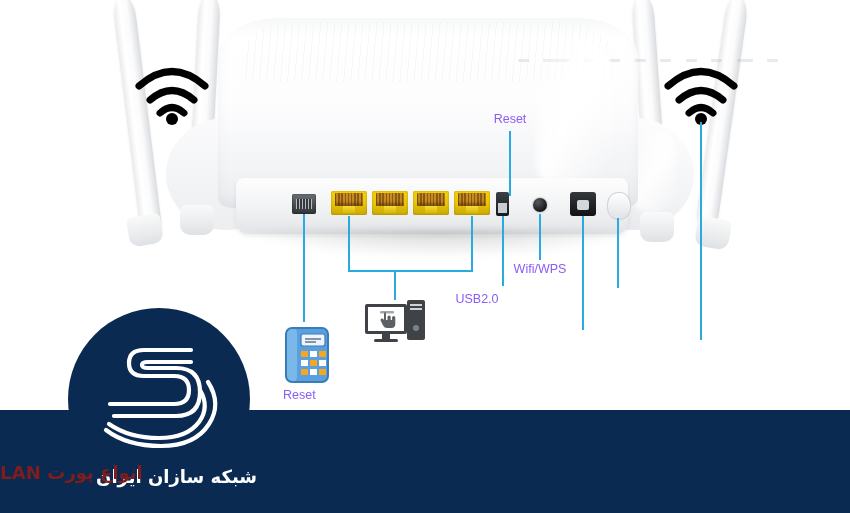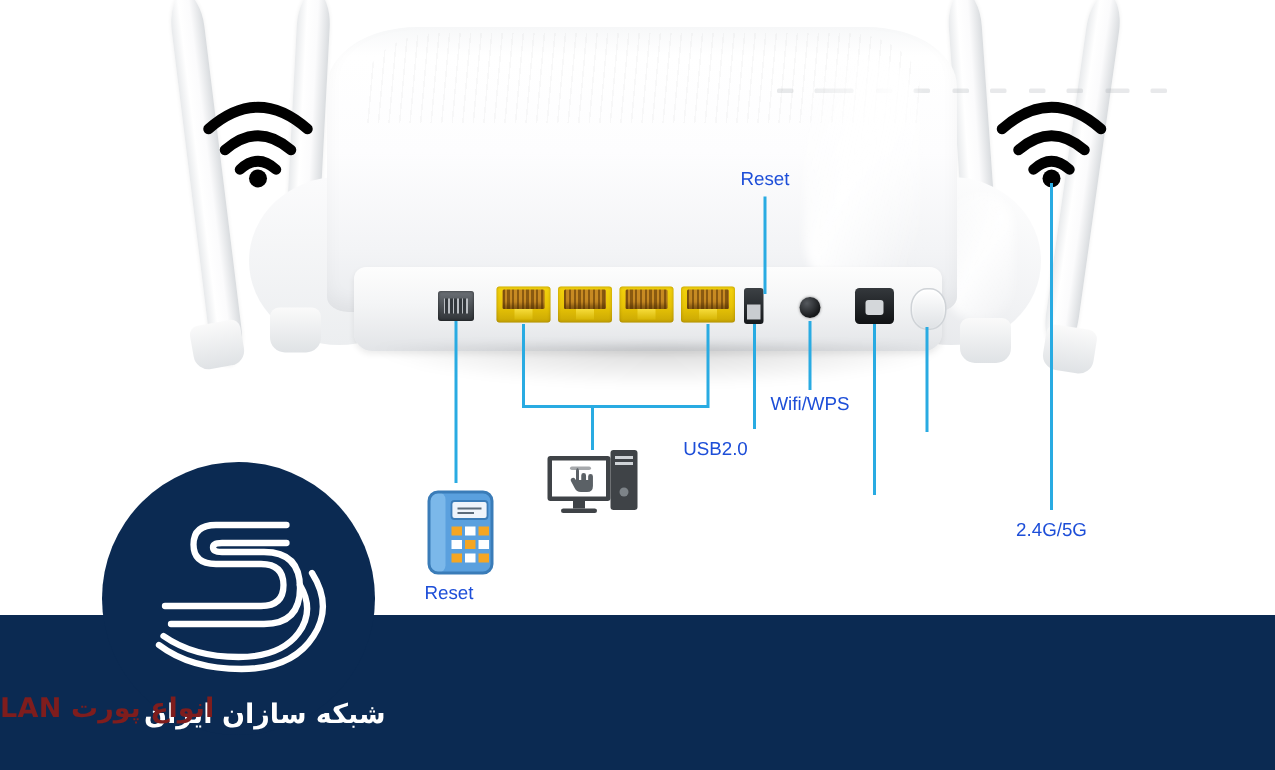--- a/index.html
+++ b/index.html
@@ -202,21 +202,21 @@
   }
 
   
   .lines { position: absolute; left:0; top:0; width:850px; height:420px; }
 
   
   .label {
     position: absolute;
     font-family: "Liberation Sans", sans-serif;
     font-size: 12.5px;
-    color: #1d4ed8;
+    color: #8b5cf6;
     white-space: nowrap;
     line-height: 1.18;
   }
   .label.center { text-align: center; }
 
   
   .wifi-icon { position: absolute; }
 
   
   .voip { position: absolute; left: 283px; top: 320px; }
@@ -391,21 +391,20 @@
 
     <div class="label" style="left:283px; top:388px;">Reset</div>
 
 
     <div class="label center" style="left:433px; top:292px; width:88px;">USB2.0</div>
 
     <div class="label center" style="left:492px; top:262px; width:96px;">Wifi/WPS</div>
 
 
 
-    <div class="label center" style="left:631px; top:346px; width:140px;">2.4G/5G</div>
   </div>
 
   <div class="footer"></div>
   <div class="logo-circle"></div>
 
   <svg class="logo-mark" viewBox="0 0 135 118">
     <g fill="none" stroke="#ffffff" stroke-width="4.2" stroke-linecap="round" stroke-linejoin="round">
       <path d="M99 12 H52 q-15 0 -15 13 t15 13 h30 q15 0 15 14 t-15 14 H18"></path>
       <path d="M99 24 H56 q-6 0 -6 3 t6 3 h28 q24 0 24 24 t-24 24 H22"></path>
       <path d="M116 44 q14 22 1 42 q-14 22 -48 22 q-34 0 -55 -16"></path>

